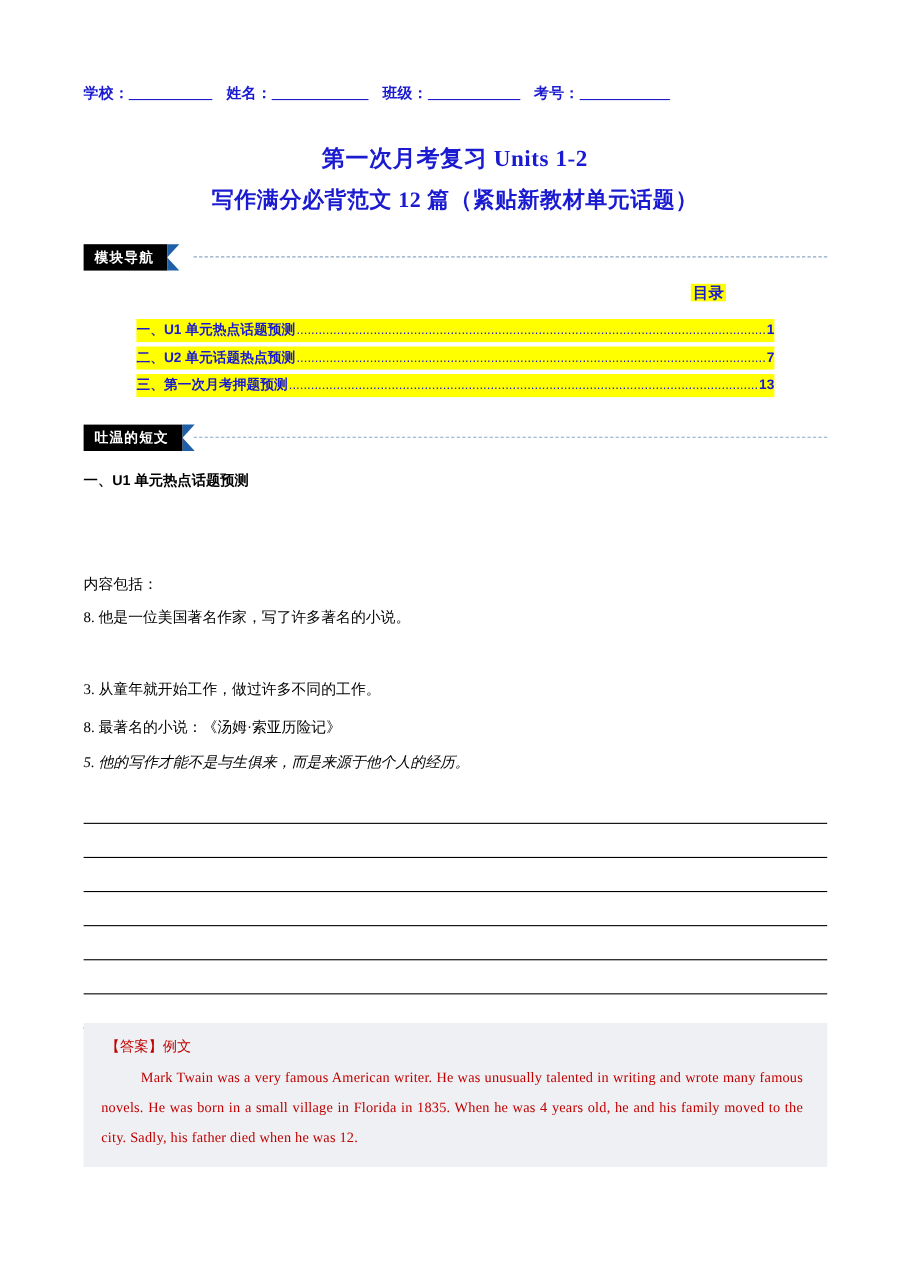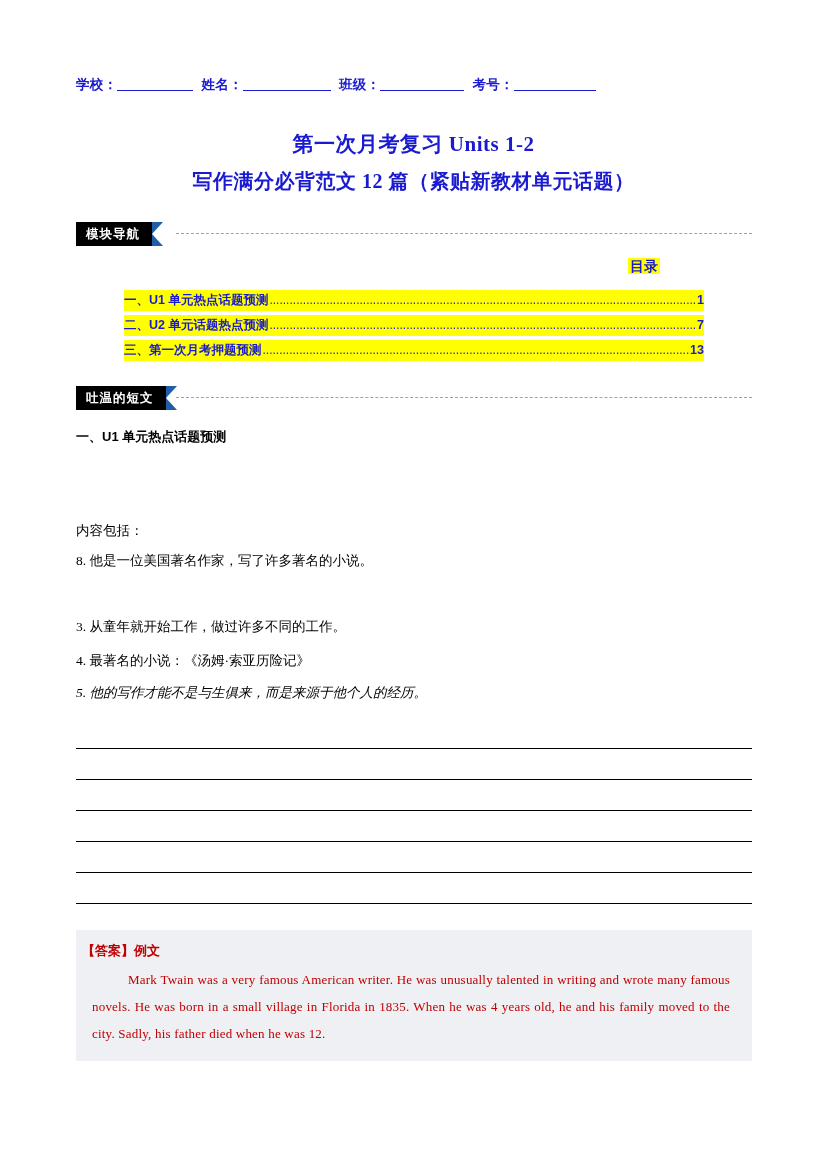--- a/index.html
+++ b/index.html
@@ -22,21 +22,21 @@
     padding: 0;
     background: #fff;
   }
 
   
   .header-fields {
     position: absolute;
     left: 76px;
     top: 76px;
     width: 676px;
-    font-family: Liberation Sans, sans-serif;
+    font-family: Liberation Mono, monospace;
     font-size: 13.5px;
     font-weight: bold;
     color: #1a1ad0;
     letter-spacing: 0.3px;
     white-space: nowrap;
   }
   .hf-item {
     display: inline-block;
     margin-right: 4px;
   }
@@ -228,23 +228,23 @@
     position: absolute;
     left: 76px;
     top: 930px;
     width: 676px;
     background: #eef0f3;
     padding: 10px 0 14px 0;
   }
   .ans-title {
     font-family: "Liberation Sans", sans-serif;
     font-size: 13px;
-    font-weight: bold;
+    font-weight: normal;
     color: #c00000;
-    padding-left: 6px;
+    padding-left: 20px;
     line-height: 22px;
   }
   .ans-body {
     font-family: "Liberation Serif", serif;
     font-size: 13px;
     color: #c00000;
     line-height: 27px;
     padding: 4px 22px 0 16px;
     text-indent: 36px;
     text-align: justify;
@@ -295,21 +295,21 @@
     <div class="dashline"></div>
   </div>
 
   <div class="sec-heading">一、U1 单元热点话题预测</div>
 
 
   <div class="para incl">内容包括：</div>
 
   <div class="para item i1">8. 他是一位美国著名作家，写了许多著名的小说。</div>
   <div class="para item i3">3. 从童年就开始工作，做过许多不同的工作。</div>
-  <div class="para item i4">4. 最著名的小说：《汤姆·索亚历险记》</div>
+  <div class="para item i4">8. 最著名的小说：《汤姆·索亚历险记》</div>
   <div class="para item i5">5. 他的写作才能不是与生俱来，而是来源于他个人的经历。</div>
 
   <div class="lines">
     <div class="ansline"></div>
     <div class="ansline"></div>
     <div class="ansline"></div>
     <div class="ansline"></div>
     <div class="ansline"></div>
     <div class="ansline"></div>
     <div class="ansline short"></div>

